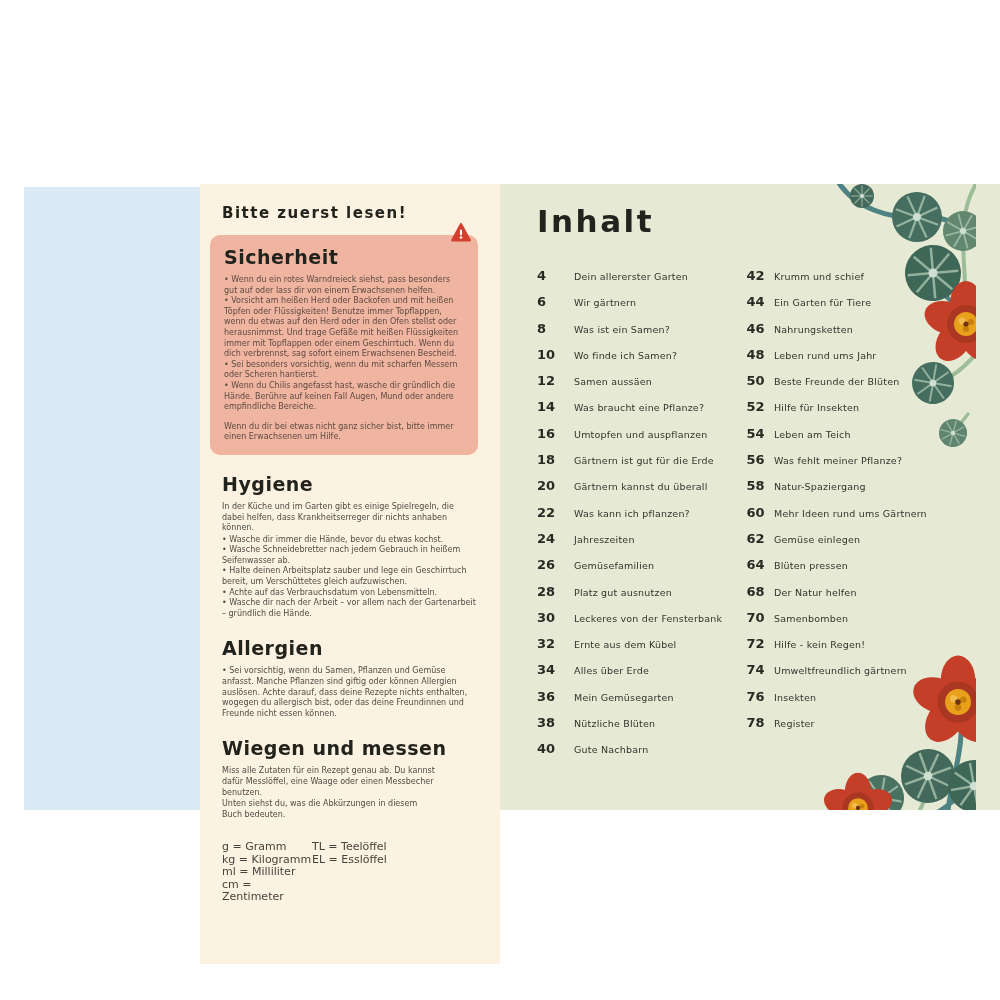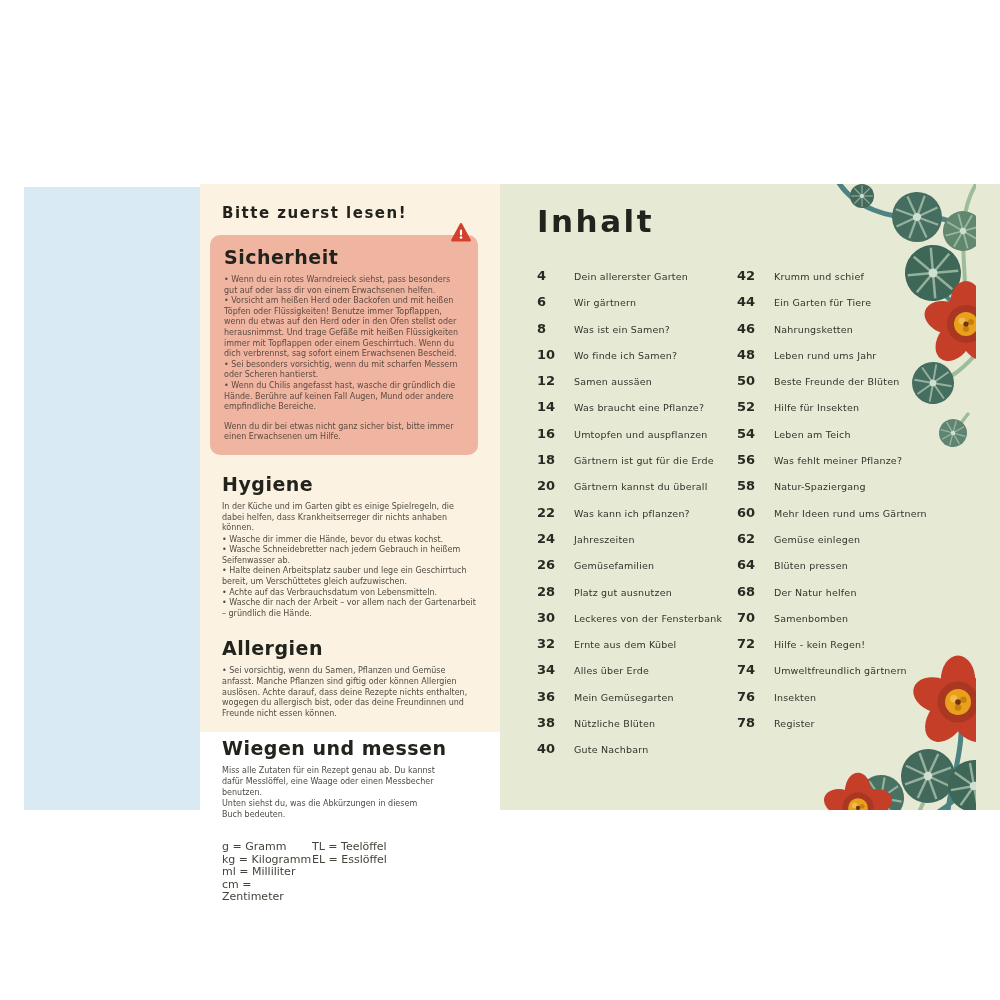--- a/index.html
+++ b/index.html
@@ -1,21 +1,21 @@
 <!DOCTYPE html>
 <html><head>
 <meta charset="utf-8">
 <style>
   html,body{margin:0;padding:0;background:#fff;}
   .canvas{position:relative;width:1000px;height:1000px;background:#ffffff;
           font-family:"DejaVu Sans", sans-serif;overflow:hidden;}
 
   
   .blue-panel{position:absolute;left:24px;top:187px;width:176px;height:623px;background:#d9eaf4;}
-  .left-page{position:absolute;left:200px;top:184px;width:300px;height:548px;background:#fcf2e1;}
+  .left-page{position:absolute;left:200px;top:184px;width:300px;height:780px;background:#fcf2e1;}
   .right-page{position:absolute;left:500px;top:184px;width:516px;height:626px;background:#e6e9d4;overflow:hidden;}
 
   
   .lp-content{position:absolute;inset:0;padding:20px 22px 0 22px;box-sizing:border-box;color:#4c4c44;}
   .intro-heading{font-size:15px;font-weight:bold;letter-spacing:1.5px;color:#23231d;margin:0 0 13px 0;}
   .safety-box{position:relative;margin-left:-12px;width:268px;box-sizing:border-box;
               background:#f0b5a1;border-radius:10px;padding:11px 14px 12px 14px;color:#54453c;}
   .warning-tri{position:absolute;top:-12px;right:7px;width:20px;height:19px;}
   h2.sec{font-size:19px;font-weight:bold;letter-spacing:0.5px;color:#23231d;margin:0 0 7px 0;}
   h2.sec.after{margin-top:18px;}
@@ -28,21 +28,21 @@
   .narrow{width:215px;}
   .abbr{display:flex;margin-top:21px;font-size:11px;line-height:12.4px;color:#44443c;}
   .abbr ul{list-style:none;margin:0;padding:0;}
   .abbr .col1{width:90px;}
 
   
   .inhalt-title{position:absolute;left:37px;top:19px;margin:0;font-size:31px;font-weight:bold;
                 letter-spacing:2.5px;color:#23231d;}
   .toc-col{position:absolute;top:84px;width:200px;}
   .toc-left{left:37px;}
-  .toc-right{left:237px;}
+  .toc-right{left:237px;text-align:center;}
   .toc-row{display:flex;align-items:baseline;height:26.3px;box-sizing:border-box;}
   .toc-num{width:37px;flex:0 0 37px;font-size:13px;font-weight:bold;color:#2a2a24;}
   .toc-title{font-size:9.5px;color:#33332c;letter-spacing:0.2px;white-space:nowrap;}
 
   .deco{position:absolute;inset:0;pointer-events:none;}
 </style>
 </head>
 <body>
 
 <div class="canvas">

